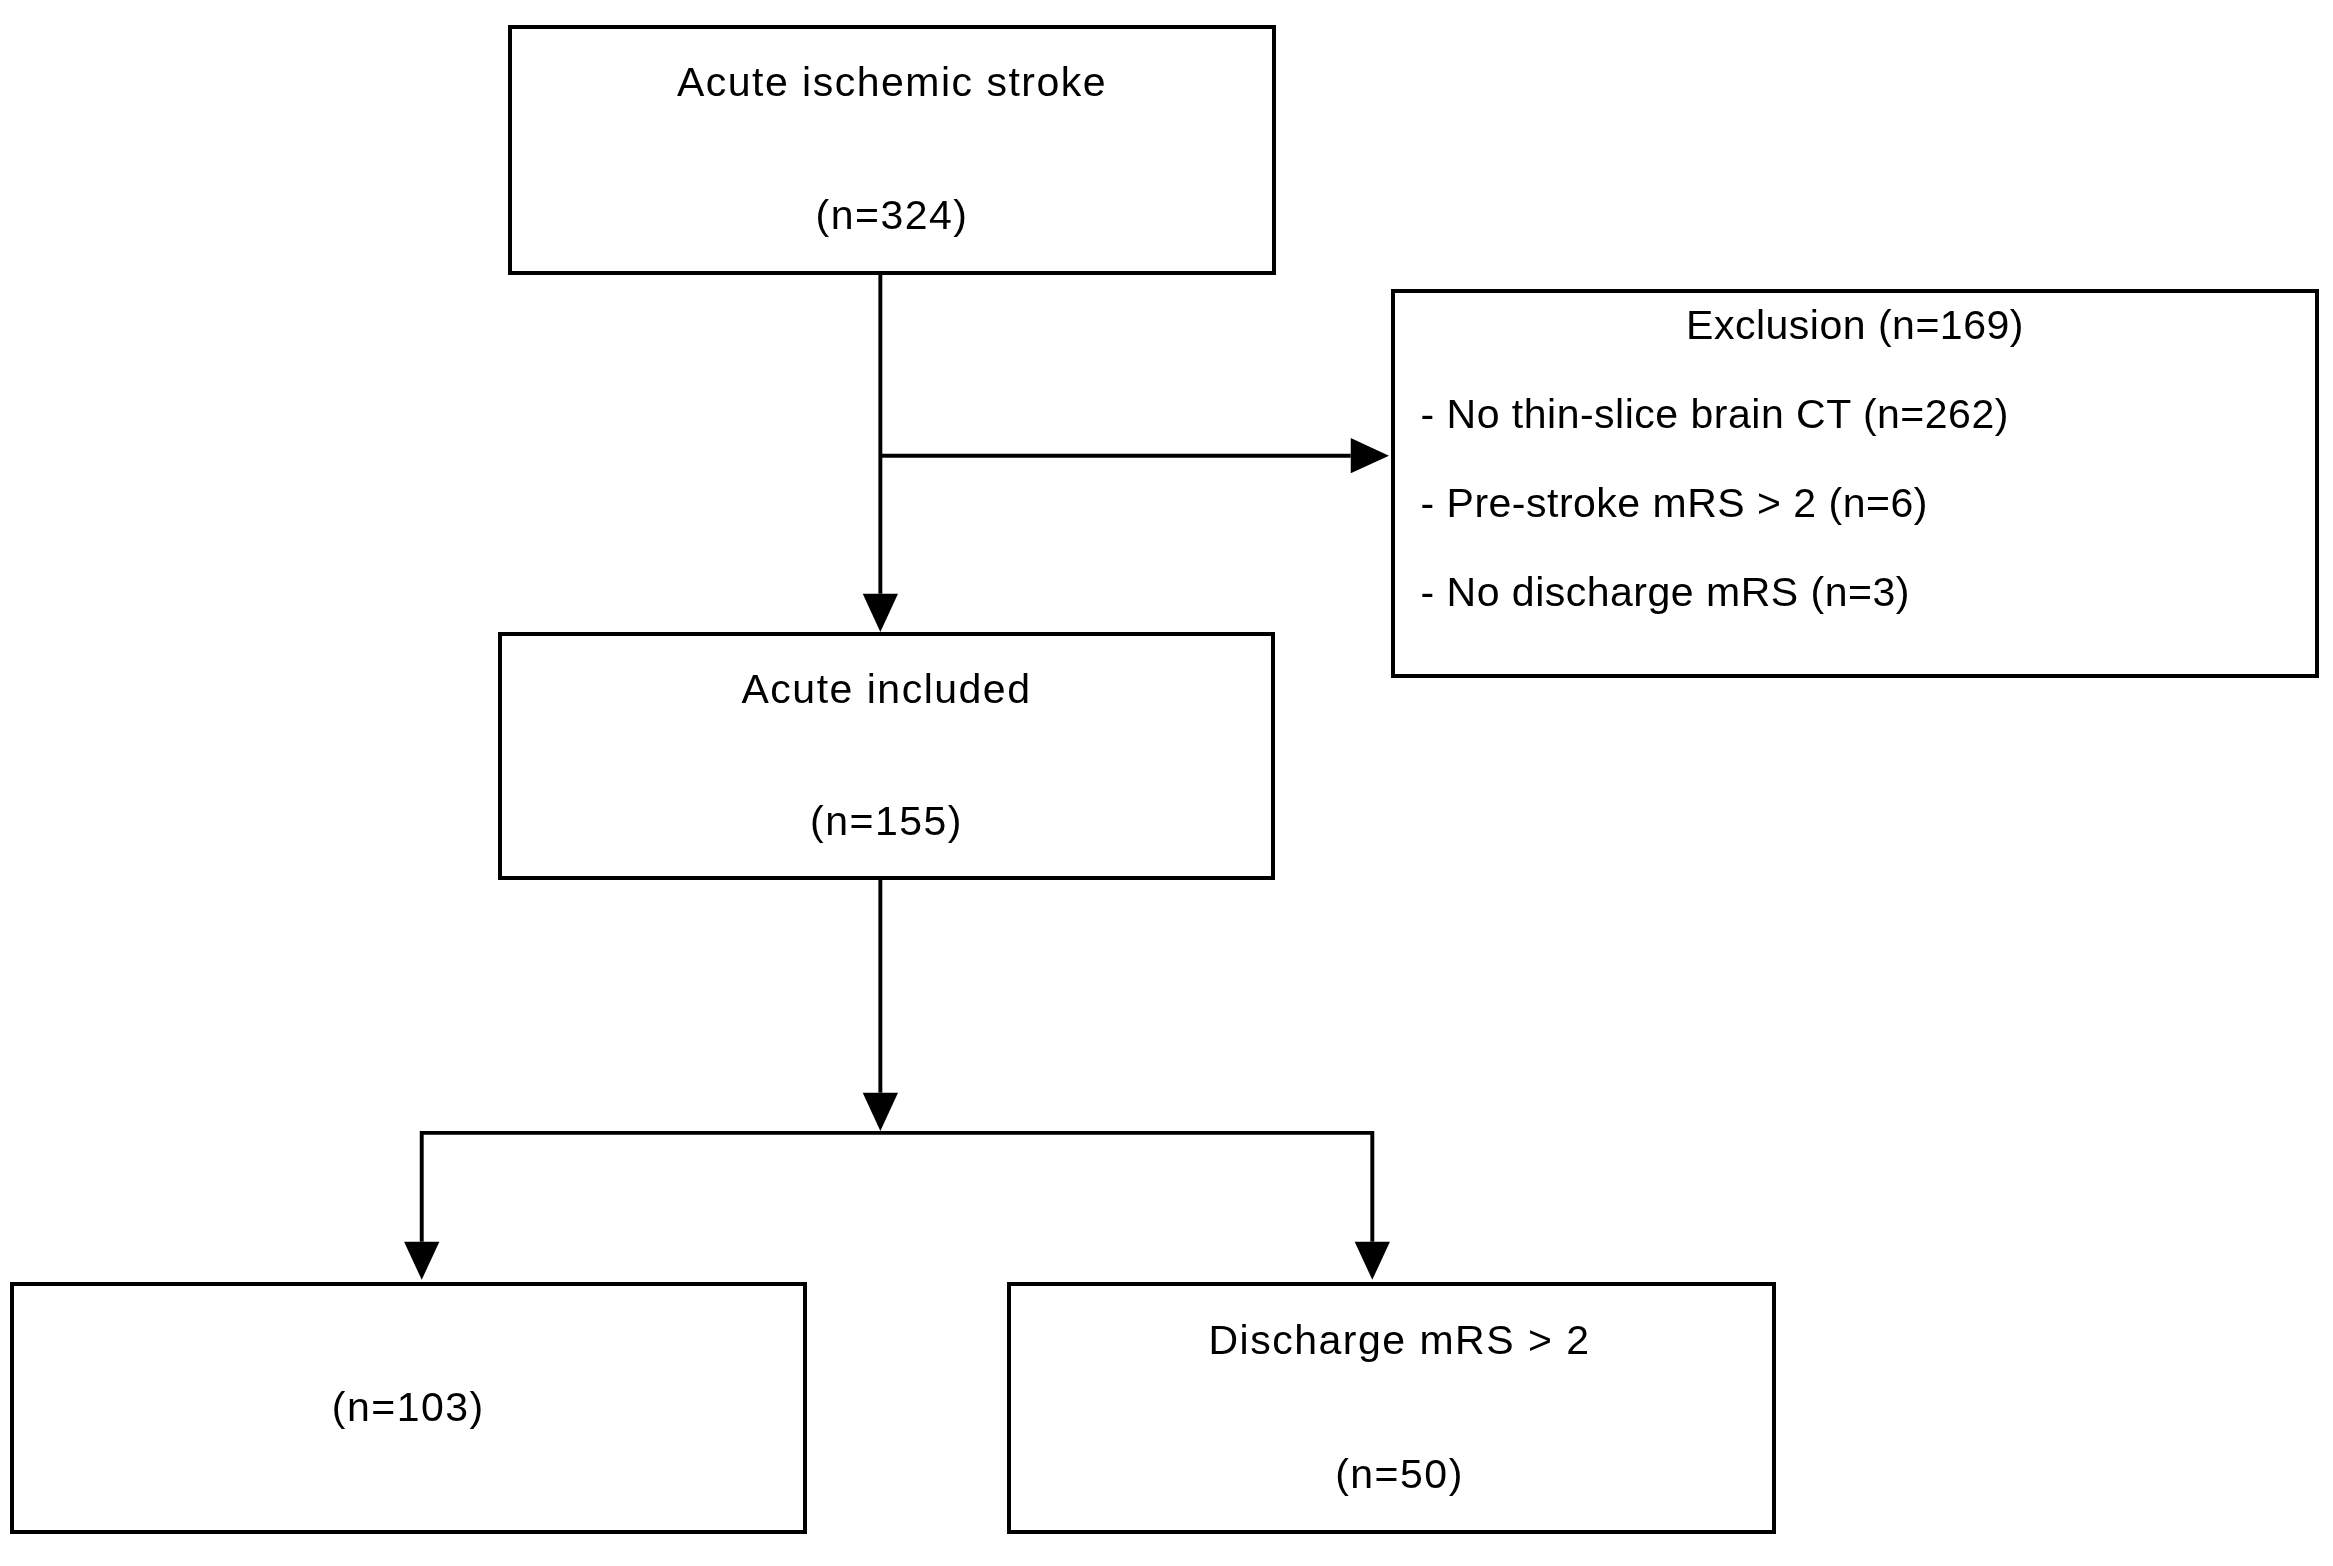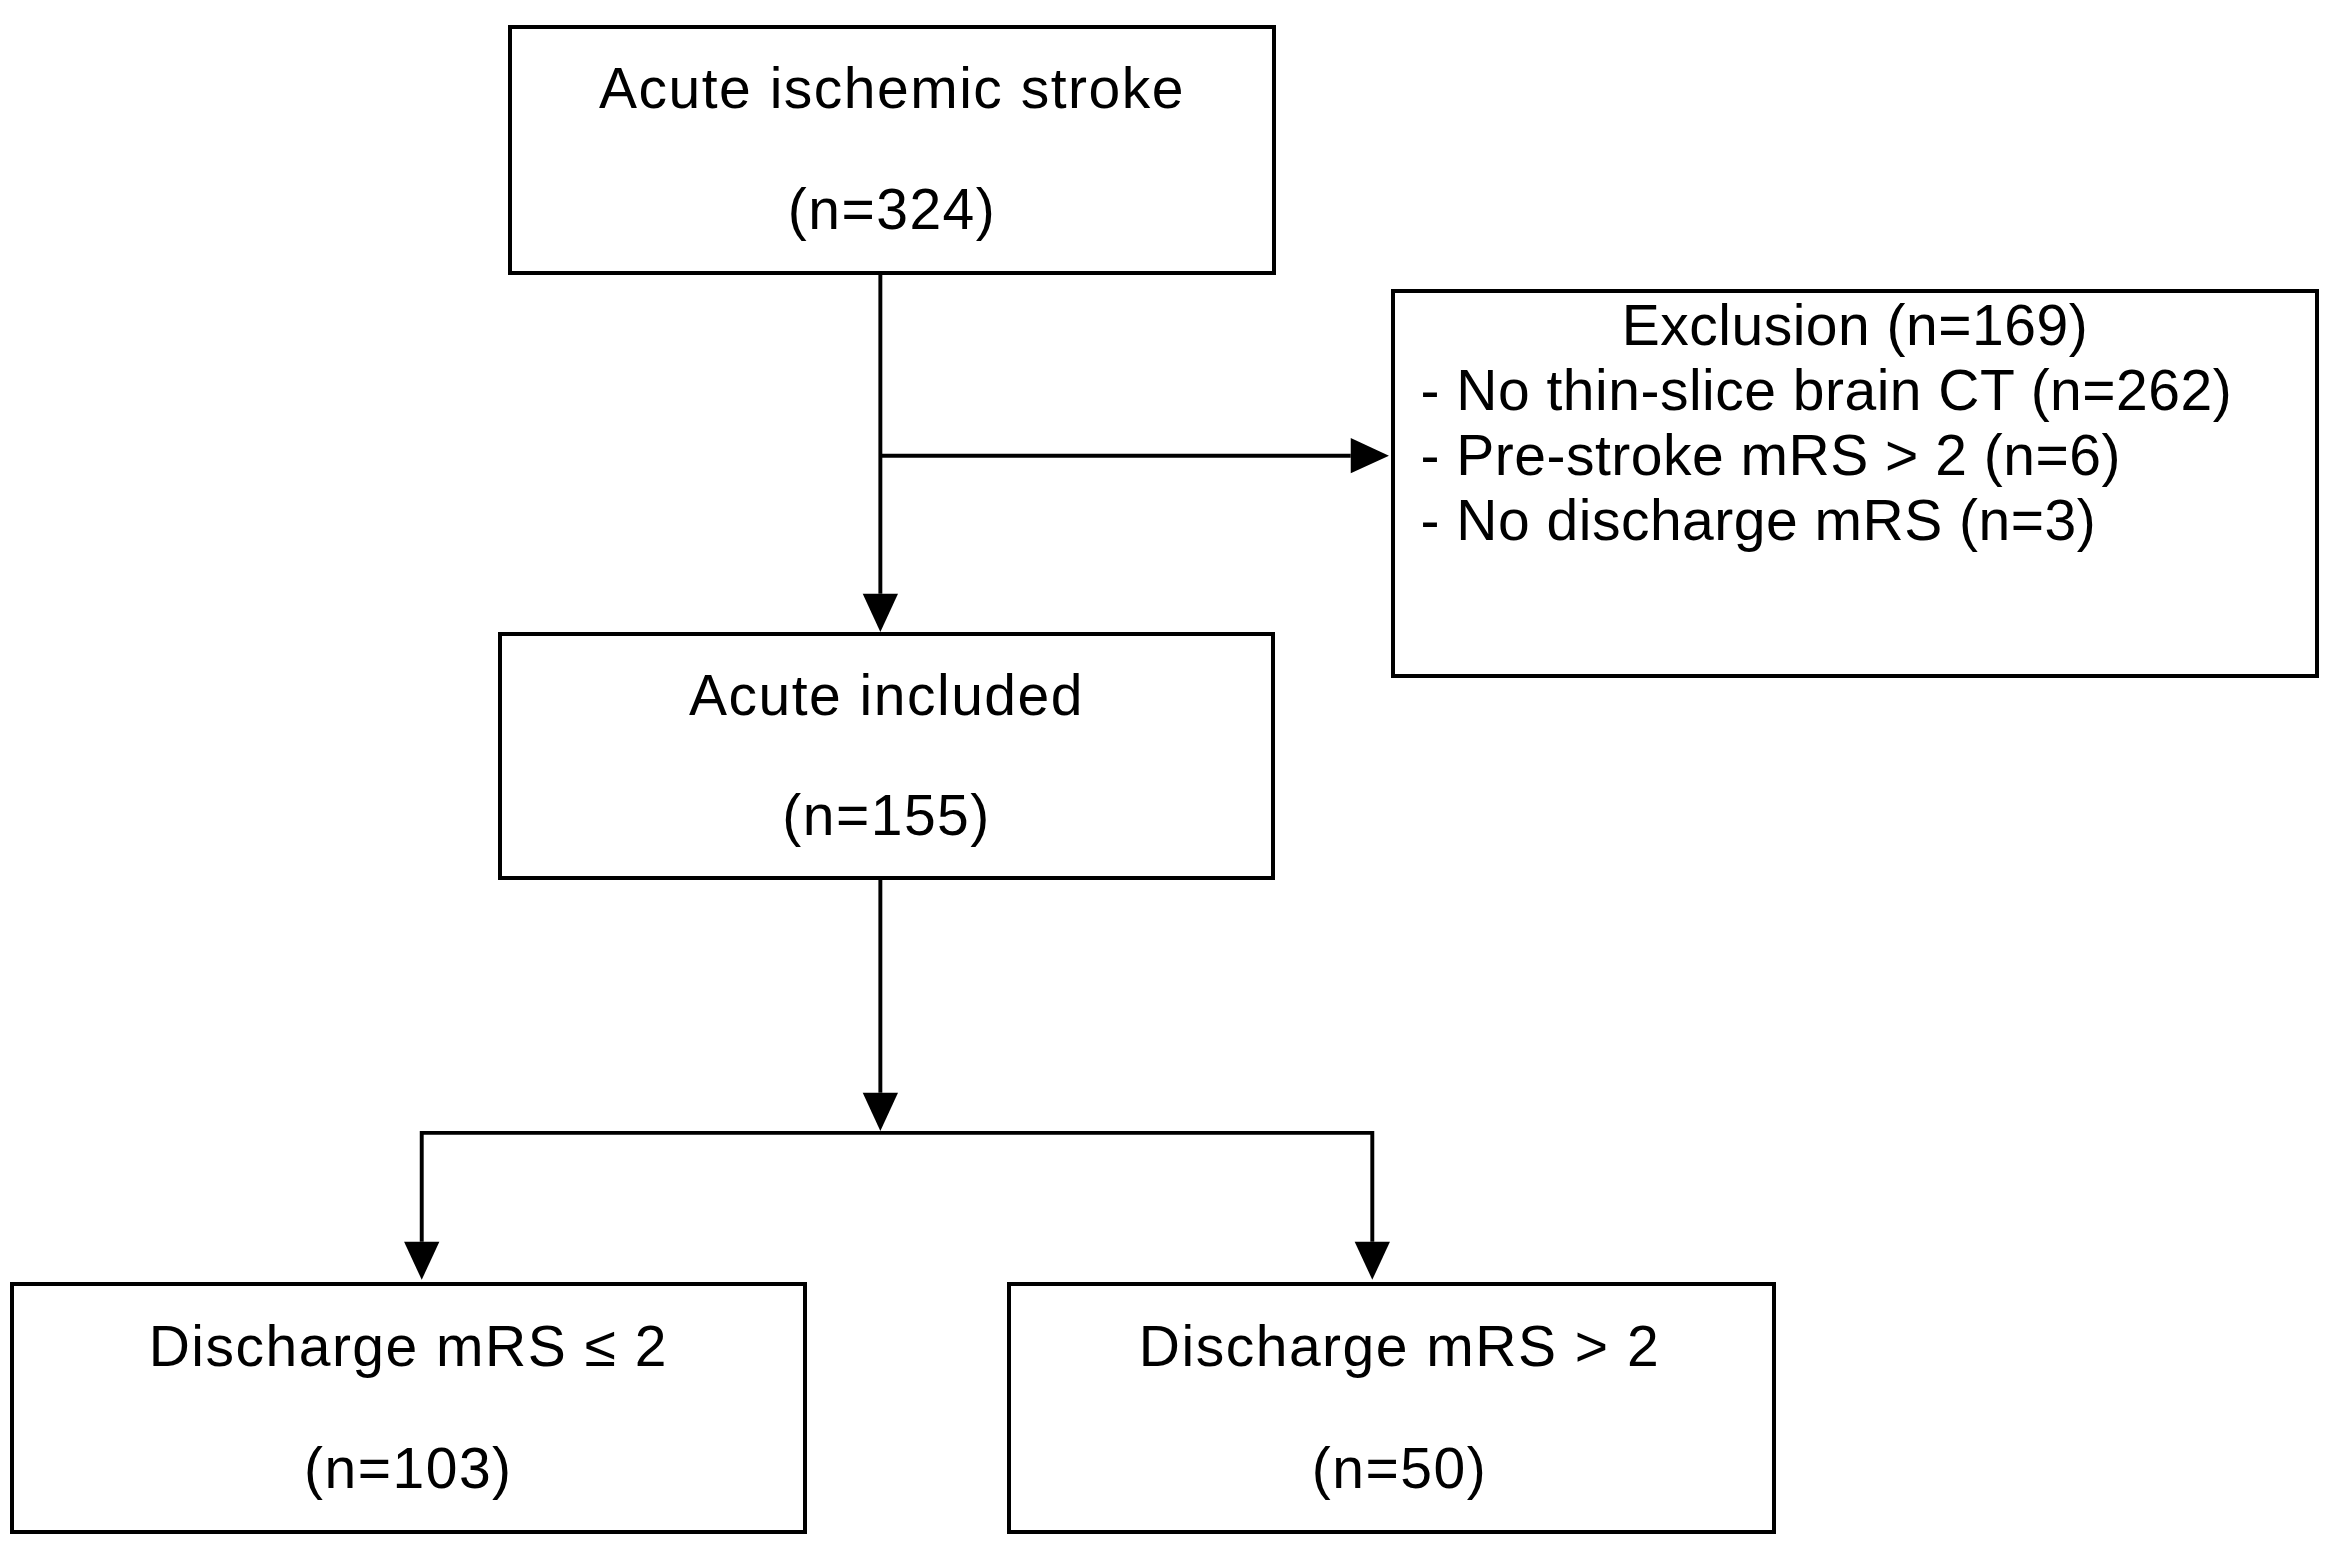--- a/index.html
+++ b/index.html
@@ -19,23 +19,24 @@
   .node {
     position: absolute;
     box-sizing: border-box;
     border: 4.9px solid #000000;
     background: #ffffff;
     display: flex;
     flex-direction: column;
     justify-content: space-around;
     align-items: center;
     text-align: center;
-    font-size: 57px;
+    font-size: 41px;
     letter-spacing: 1.5px;
     line-height: 1.15;
+    gap: 24px;
   }
   .node .line { display: block; white-space: nowrap; }
   .node-acute   { left: 508px;  top: 24.5px;   width: 768px; height: 250px; }
   .node-total   { left: 498px;  top: 632px;  width: 777px; height: 248px; }
   .node-mrs-le2 { left: 9.8px;   top: 1282px; width: 797px; height: 252px; }
   .node-mrs-gt2 { left: 1007px; top: 1282px; width: 769px; height: 252px; padding-left: 16px; }
   .node-exclusion {
     left: 1391px; top: 289px; width: 928px; height: 389px;
     justify-content: flex-start;
     align-items: stretch;
@@ -101,21 +102,20 @@
     <span class="excl-item">- Pre-stroke mRS &gt; 2 (n=6)</span>
     <span class="excl-item">- No discharge mRS (n=3)</span>
   </div>
 
   <div class="node node-total">
     <span class="line">Acute included</span>
     <span class="line">(n=155)</span>
   </div>
 
   <div class="node node-mrs-le2">
-    <span class="line">Discharge mRS ≤ 2</span>
     <span class="line">(n=103)</span>
   </div>
 
   <div class="node node-mrs-gt2">
     <span class="line">Discharge mRS &gt; 2</span>
     <span class="line">(n=50)</span>
   </div>
 
 </div>
 

